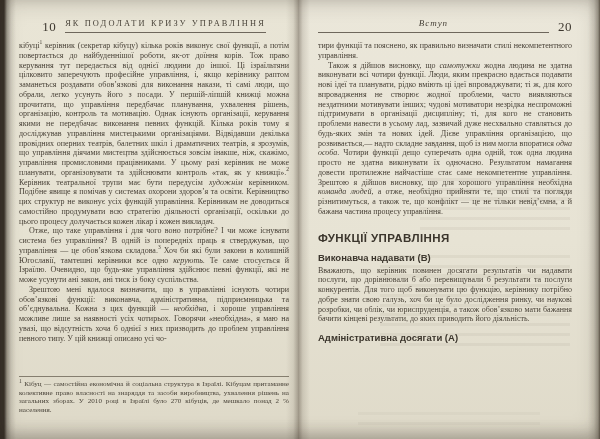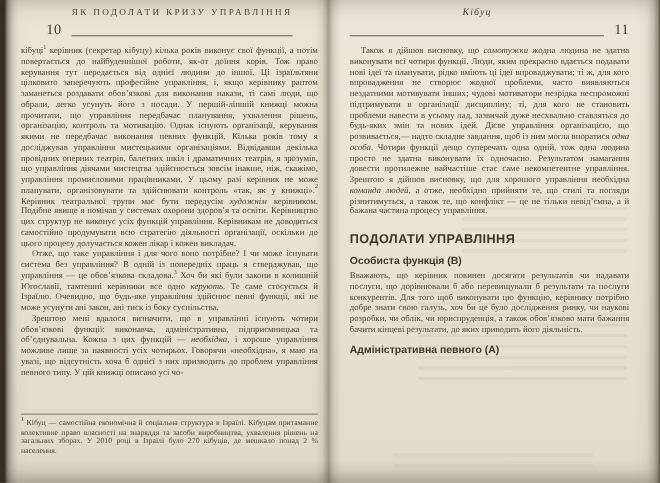--- a/index.html
+++ b/index.html
@@ -38,21 +38,21 @@
   }
   .gutter{
     position:absolute;left:286px;top:0;bottom:0;width:24px;pointer-events:none;
     background:linear-gradient(90deg,transparent 0,rgba(70,58,45,.10) 30%,rgba(70,58,45,.34) 48%,rgba(70,58,45,.42) 52%,rgba(70,58,45,.14) 70%,transparent 100%);
   }
   
   .page-header{display:flex;align-items:flex-end;height:22px;}
   .page-num{font-size:13px;line-height:13px;color:#3d372f;letter-spacing:.5px;}
   .head-mid{
     flex:1;text-align:center;border-bottom:1px solid #6e675c;
-    padding-bottom:16px;align-self:flex-end;
+    padding-bottom:4px;align-self:flex-end;
     font-size:8.4px;line-height:9px;letter-spacing:2.1px;color:#4a443a;
     white-space:nowrap;overflow:hidden;
   }
   .page-left .head-mid{margin-left:9px;}
   .page-right .head-mid{margin-right:9px;font-style:italic;letter-spacing:1px;font-size:9px;}
   
   .body-text{margin-top:8px;font-size:8px;line-height:9.75px;text-align:justify;}
   .body-text p{margin:0;}
   .body-text p.indent{text-indent:10px;font-family:Liberation Serif, serif;}
   .body-text i{font-style:italic;}
@@ -97,29 +97,30 @@
       <p>кібуці<sup>1</sup> керівник (секретар кібуцу) кілька років виконує свої функції, а потім повертається до найбуденнішої роботи, як-от доїння корів. Тож право керування тут передається від однієї людини до іншої. Ці ізраїльтяни цілковито заперечують професійне управління, і, якщо керівнику раптом заманеться роздавати обов’язкові для виконання накази, ті самі люди, що обрали, легко усунуть його з посади. У першій-ліпшій книжці можна прочитати, що управління передбачає планування, ухвалення рішень, організацію, контроль та мотивацію. Однак існують організації, керування якими не передбачає виконання певних функцій. Кілька років тому я досліджував управління мистецькими організаціями. Відвідавши декілька провідних оперних театрів, балетних шкіл і драматичних театрів, я зрозумів, що управління діячами мистецтва здійснюється зовсім інакше, ніж, скажімо, управління промисловими працівниками. У цьому разі керівник не може планувати, організовувати та здійснювати контроль «так, як у книжці».<sup>2</sup> Керівник театральної трупи має бути передусім <i>художнім</i> керівником. Подібне явище я помічав у системах охорони здоров’я та освіти. Керівництво цих структур не виконує усіх функцій управління. Керівникам не доводиться самостійно продумувати всю стратегію діяльності організації, оскільки до цього процесу долучається кожен лікар і кожен викладач.</p>
       <p class="indent">Отже, що таке управління і для чого воно потрібне? І чи може існувати система без управління? В одній із попередніх праць я стверджував, що управління — це обов’язкова складова.<sup>3</sup> Хоч би які були закони в колишній Югославії, тамтешні керівники все одно <i>керують</i>. Те саме стосується й Ізраїлю. Очевидно, що будь-яке управління здійснює певні функції, які не може усунути ані закон, ані тиск із боку суспільства.</p>
       <p class="indent">Зрештою мені вдалося визначити, що в управлінні існують чотири обов’язкові функції: виконавча, адміністративна, підприємницька та об’єднувальна. Кожна з цих функцій — <i>необхідна</i>, і хороше управління можливе лише за наявності усіх чотирьох. Говорячи «необхідна», я маю на увазі, що відсутність хоча б однієї з них призводить до проблем управління певного типу. У цій книжці описано усі чо-</p>
     </div>
     <div class="footnote"><sup>1</sup> Кібуц — самостійна економічна й соціальна структура в Ізраїлі. Кібуцам притаманне колективне право власності на знаряддя та засоби виробництва, ухвалення рішень на загальних зборах. У 2010 році в Ізраїлі було 270 кібуців, де мешкало понад 2 % населення.</div>
     <div class="edge-left"></div>
   </div>
 
   <div class="page page-right">
     <div class="page-header">
-      <span class="head-mid">Кібуц</span>
-      <span class="page-num">11</span>
+      <span class="head-mid">Вступ</span>
+      <span class="page-num">20</span>
     </div>
     <div class="body-text">
+      <p>тири функції та пояснено, як правильно визначати стилі некомпетентного управління.</p>
       <p class="indent">Також я дійшов висновку, що <i>самотужки</i> жодна людина не здатна виконувати всі чотири функції. Люди, яким прекрасно вдається подавати нові ідеї та планувати, рідко вміють ці ідеї впроваджувати; ті ж, для кого впровадження не створює жодної проблеми, часто виявляються нездатними мотивувати інших; чудові мотиватори незрідка неспроможні підтримувати в організації дисципліну; ті, для кого не становить проблеми навести в усьому лад, зазвичай дуже несхвально ставляться до будь-яких змін та нових ідей. Дієве управління організацією, що розвивається,— надто складне завдання, щоб із ним могла впоратися <i>одна особа</i>. Чотири функції дещо суперечать одна одній, тож одна людина просто не здатна виконувати їх одночасно. Результатом намагання довести протилежне найчастіше стає саме некомпетентне управління. Зрештою я дійшов висновку, що для хорошого управління необхідна <i>команда людей</i>, а отже, необхідно прийняти те, що стилі та погляди різнитимуться, а також те, що конфлікт — це не тільки невід’ємна, а й бажана частина процесу управління.</p>
-      <h2 class="section-heading">ПОДОЛАТИ УПРАВЛІННЯ</h2>
-      <h3 class="sub-heading">Особиста функція (В)</h3>
+      <h2 class="section-heading">ФУНКЦІЇ УПРАВЛІННЯ</h2>
+      <h3 class="sub-heading">Виконавча надавати (В)</h3>
       <p>Вважають, що керівник повинен досягати результатів чи надавати послуги, що дорівнювали б або перевищували б результати та послуги конкурентів. Для того щоб виконувати цю функцію, керівнику потрібно добре знати свою галузь, хоч би це було дослідження ринку, чи наукові розробки, чи облік, чи юриспруденція, а також обов’язково мати бажання бачити кінцеві результати, до яких приводить його діяльність.</p>
-      <h3 class="sub-heading">Адміністративна певного (А)</h3>
+      <h3 class="sub-heading">Адміністративна досягати (А)</h3>
     </div>
     <div class="bleed bleed-1"></div>
     <div class="bleed bleed-2"></div>
     <div class="bleed bleed-3"></div>
     <div class="edge-right"></div>
   </div>
 
   <div class="gutter"></div>
 </div>
 

